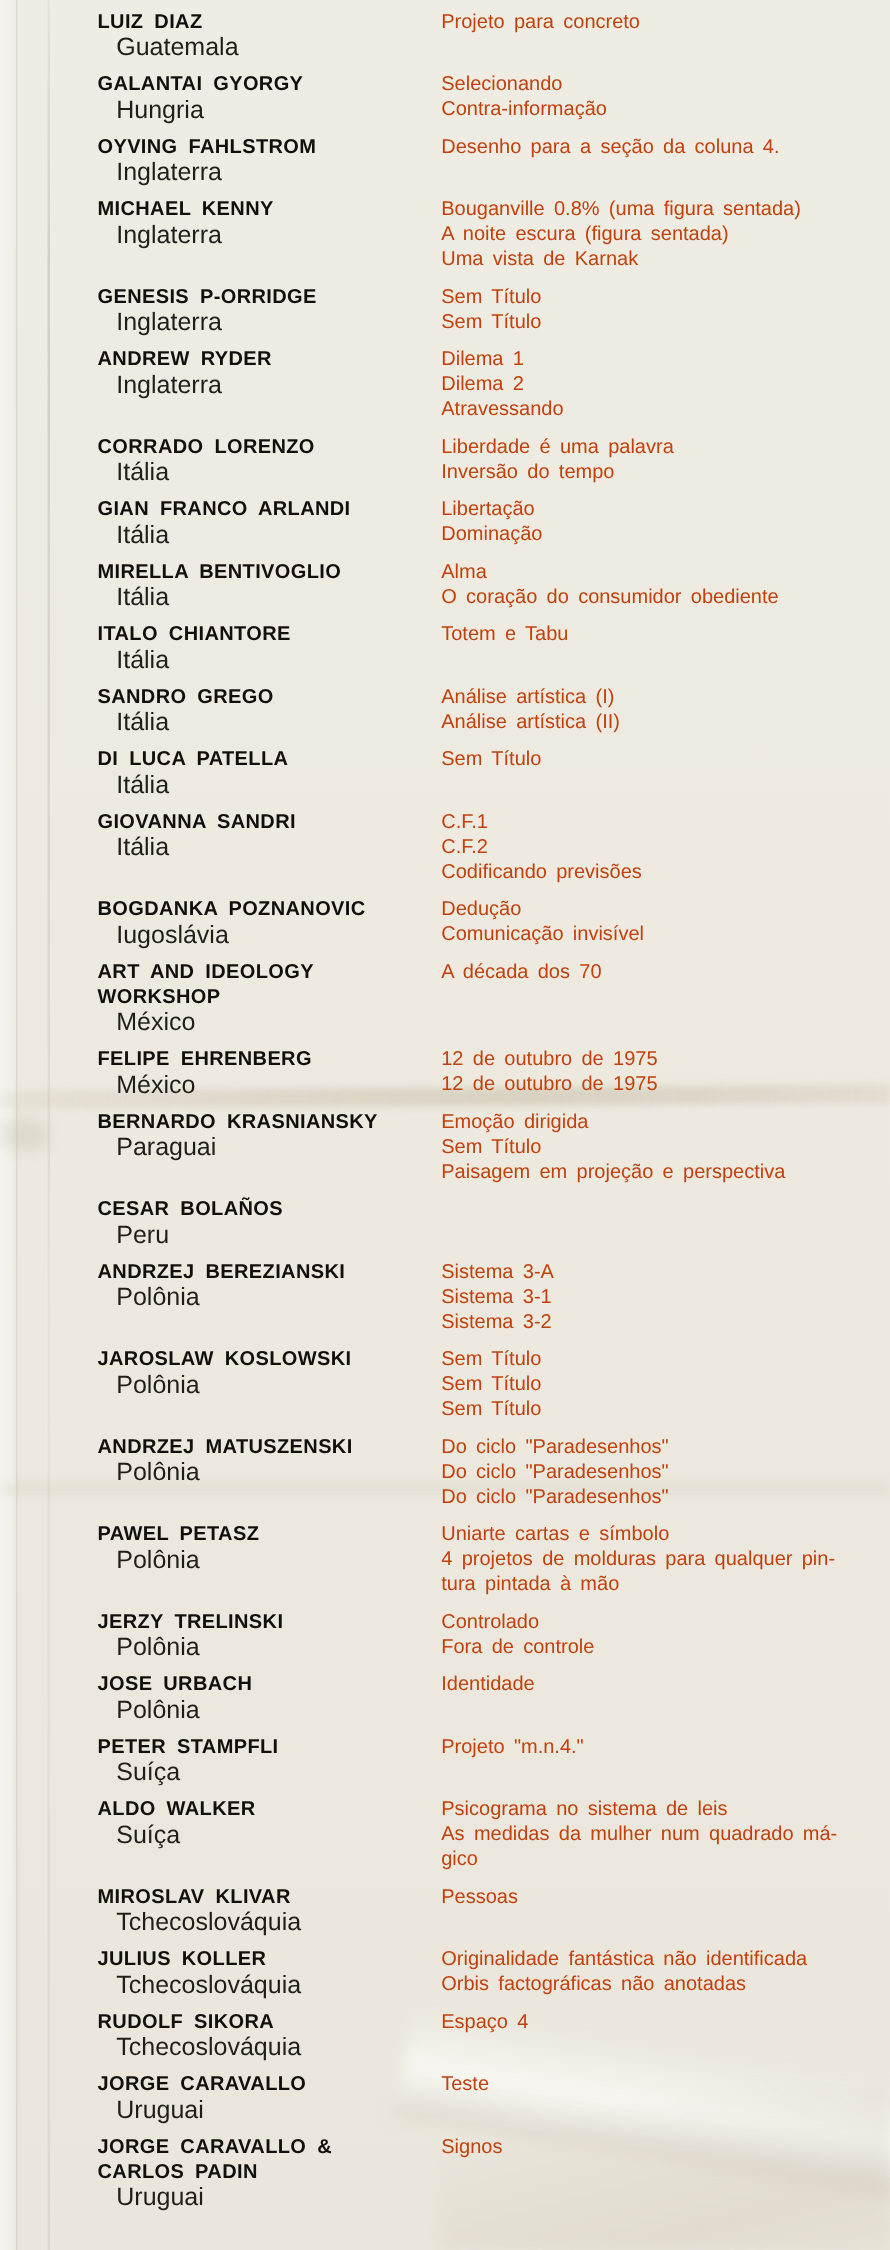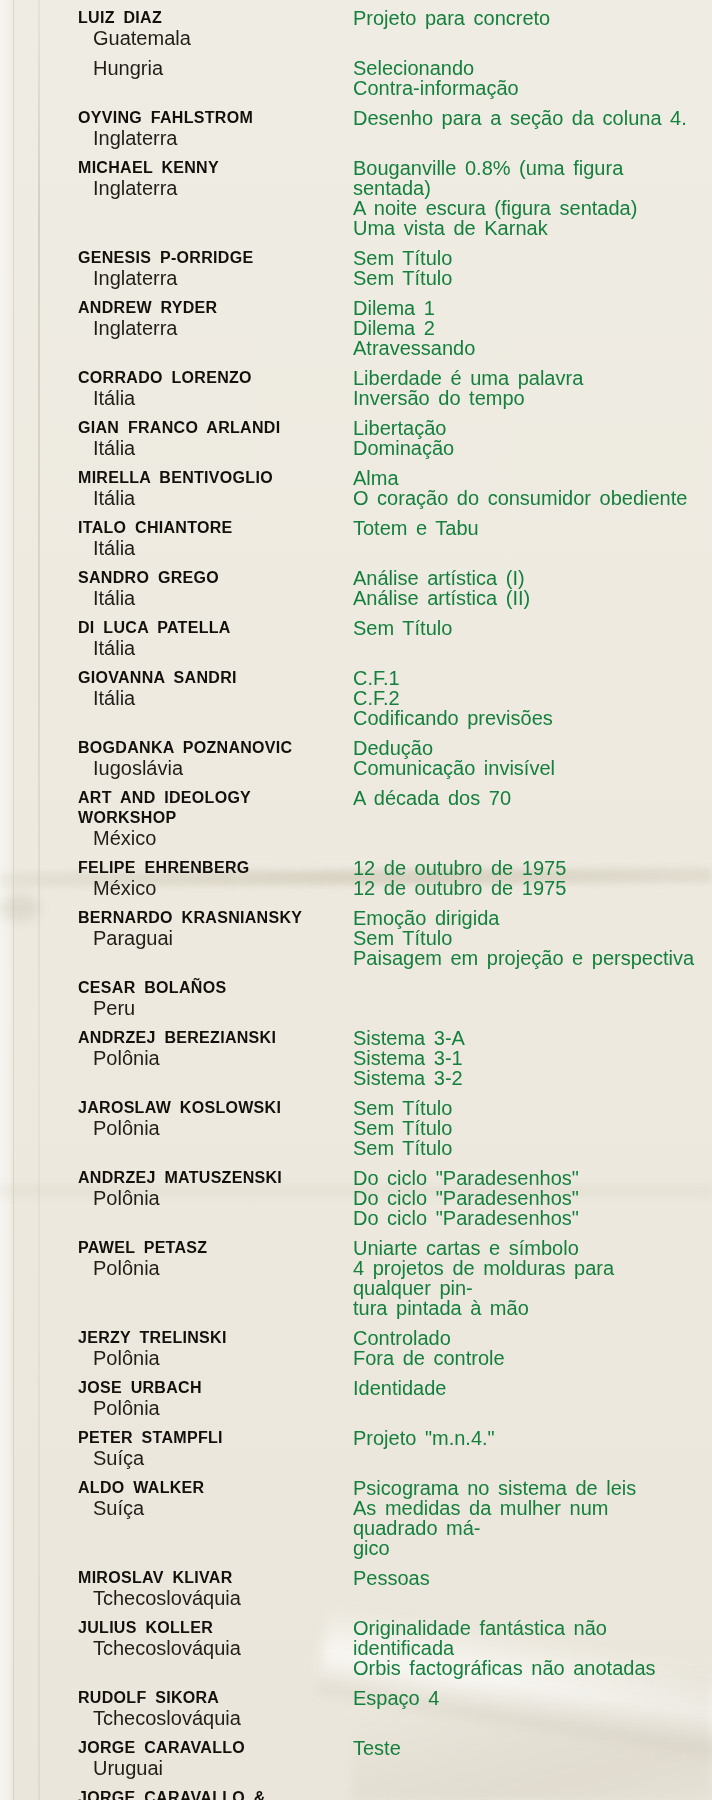--- a/index.html
+++ b/index.html
@@ -43,23 +43,23 @@
     line-height: 20px;
     color: #211E1A;
     padding-left: 15px;
     word-spacing: 2px;
   }
   .titles {
     flex: 1 1 auto;
     min-width: 0;
   }
   .title-line {
-    font-size: 20px;
+    font-size: 16px;
     line-height: 20px;
-    color: #15803d;
+    color: #c2410c;
     word-spacing: 3px;
   }
   
   .left-strip {
     position: absolute;
     left: 0; top: 0;
     width: 13px; height: 100%;
     background: linear-gradient(90deg, #F5F4F0 0%, #F2F0EA 70%, rgba(242,240,234,0) 100%);
     z-index: 1;
   }
@@ -154,20 +154,21 @@
         <div class="name-line">LUIZ DIAZ</div>
         <div class="country">Guatemala</div>
       </div>
     <div class="titles">
         <div class="title-line">Projeto para concreto</div>
       </div>
   </div>
 
   <div class="entry">
     <div class="artist">
+        <div class="name-line">GALANTAI GYORGY</div>
         <div class="country">Hungria</div>
       </div>
     <div class="titles">
         <div class="title-line">Selecionando</div>
         <div class="title-line">Contra-informação</div>
       </div>
   </div>
 
   <div class="entry">
     <div class="artist">
@@ -473,14 +474,17 @@
         <div class="title-line">Teste</div>
       </div>
   </div>
 
   <div class="entry">
     <div class="artist">
         <div class="name-line">JORGE CARAVALLO &amp;</div>
         <div class="name-line">CARLOS PADIN</div>
         <div class="country">Uruguai</div>
       </div>
+    <div class="titles">
+        <div class="title-line">Signos</div>
+      </div>
   </div>
 </div>
 
 </body></html>

